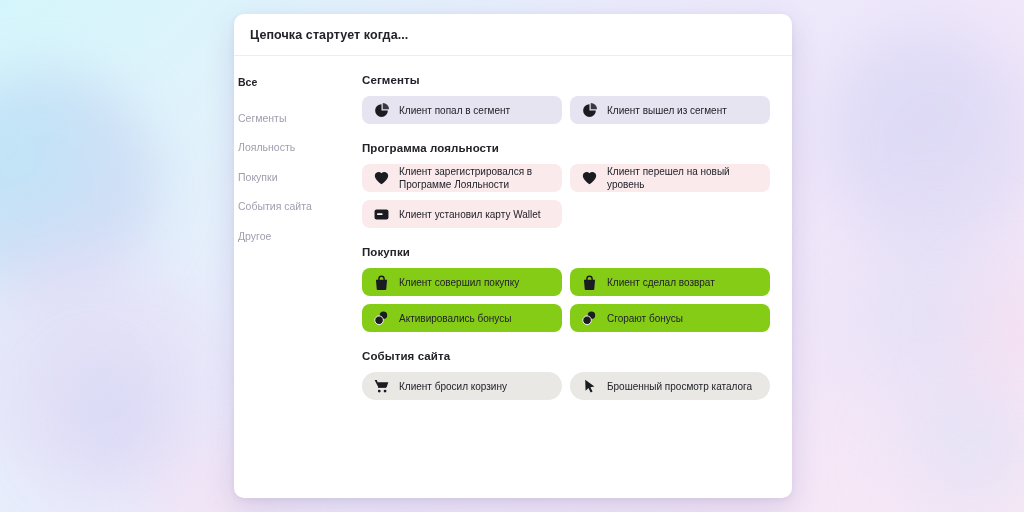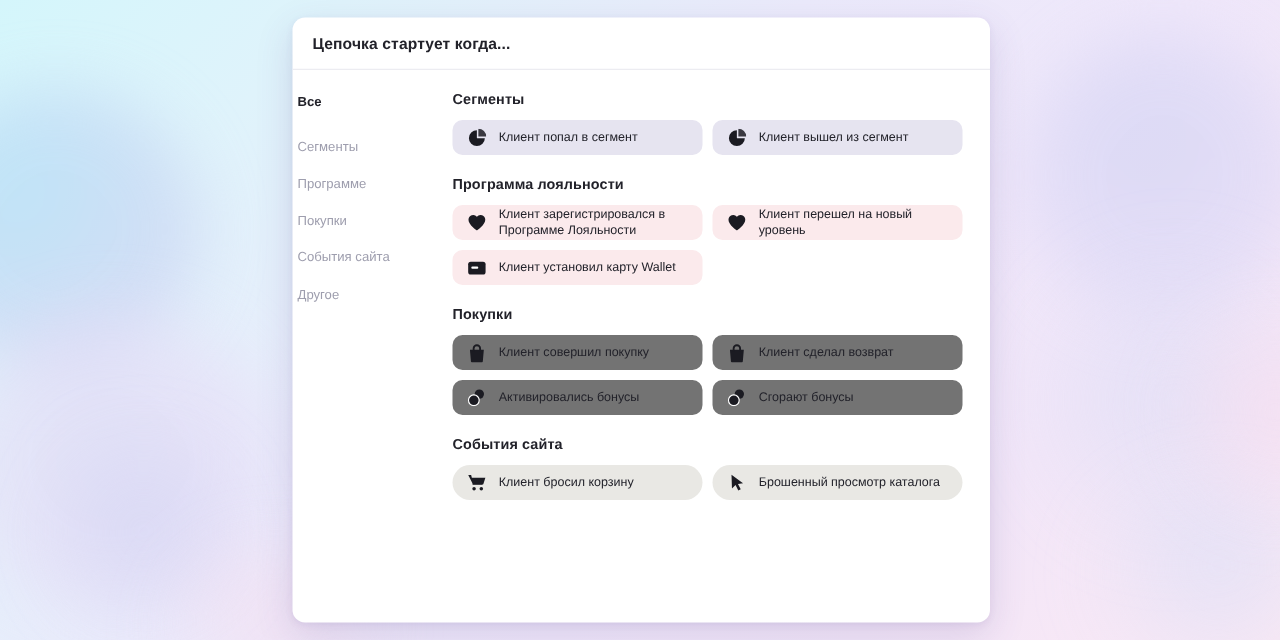--- a/index.html
+++ b/index.html
@@ -146,21 +146,21 @@
     height: 15px;
     display: flex;
     align-items: center;
     justify-content: center;
   }
   .card-icon svg { display: block; }
 
   
   .pal-segments  { background: #e6e4f0; }
   .pal-loyalty   { background: #fbeaec; }
-  .pal-purchase  { background: #737373; }
+  .pal-purchase  { background: #84cc16; }
   .pal-site      { background: #e9e8e4; border-radius: 19px; }
 </style>
 </head>
 <body>
 
 <div class="bg-layer">
   <div class="blob blob-a"></div>
   <div class="blob blob-b"></div>
   <div class="blob blob-c"></div>
   <div class="blob blob-d"></div>
@@ -174,21 +174,21 @@
 
   <div class="panel-header">
     <div class="panel-title">Цепочка стартует когда...</div>
   </div>
 
   <div class="panel-body">
 
     <nav class="sidebar" id="sidebar">
         <div class="nav-item active">Все</div>
         <div class="nav-item">Сегменты</div>
-        <div class="nav-item">Программе</div>
+        <div class="nav-item">Лояльность</div>
         <div class="nav-item">Покупки</div>
         <div class="nav-item">События сайта</div>
         <div class="nav-item">Другое</div>
       </nav>
 
     <div class="content" id="content">
         <div class="section">
           <div class="section-title">Сегменты</div>
           <div class="card-grid">
             <div class="card pal-segments">

